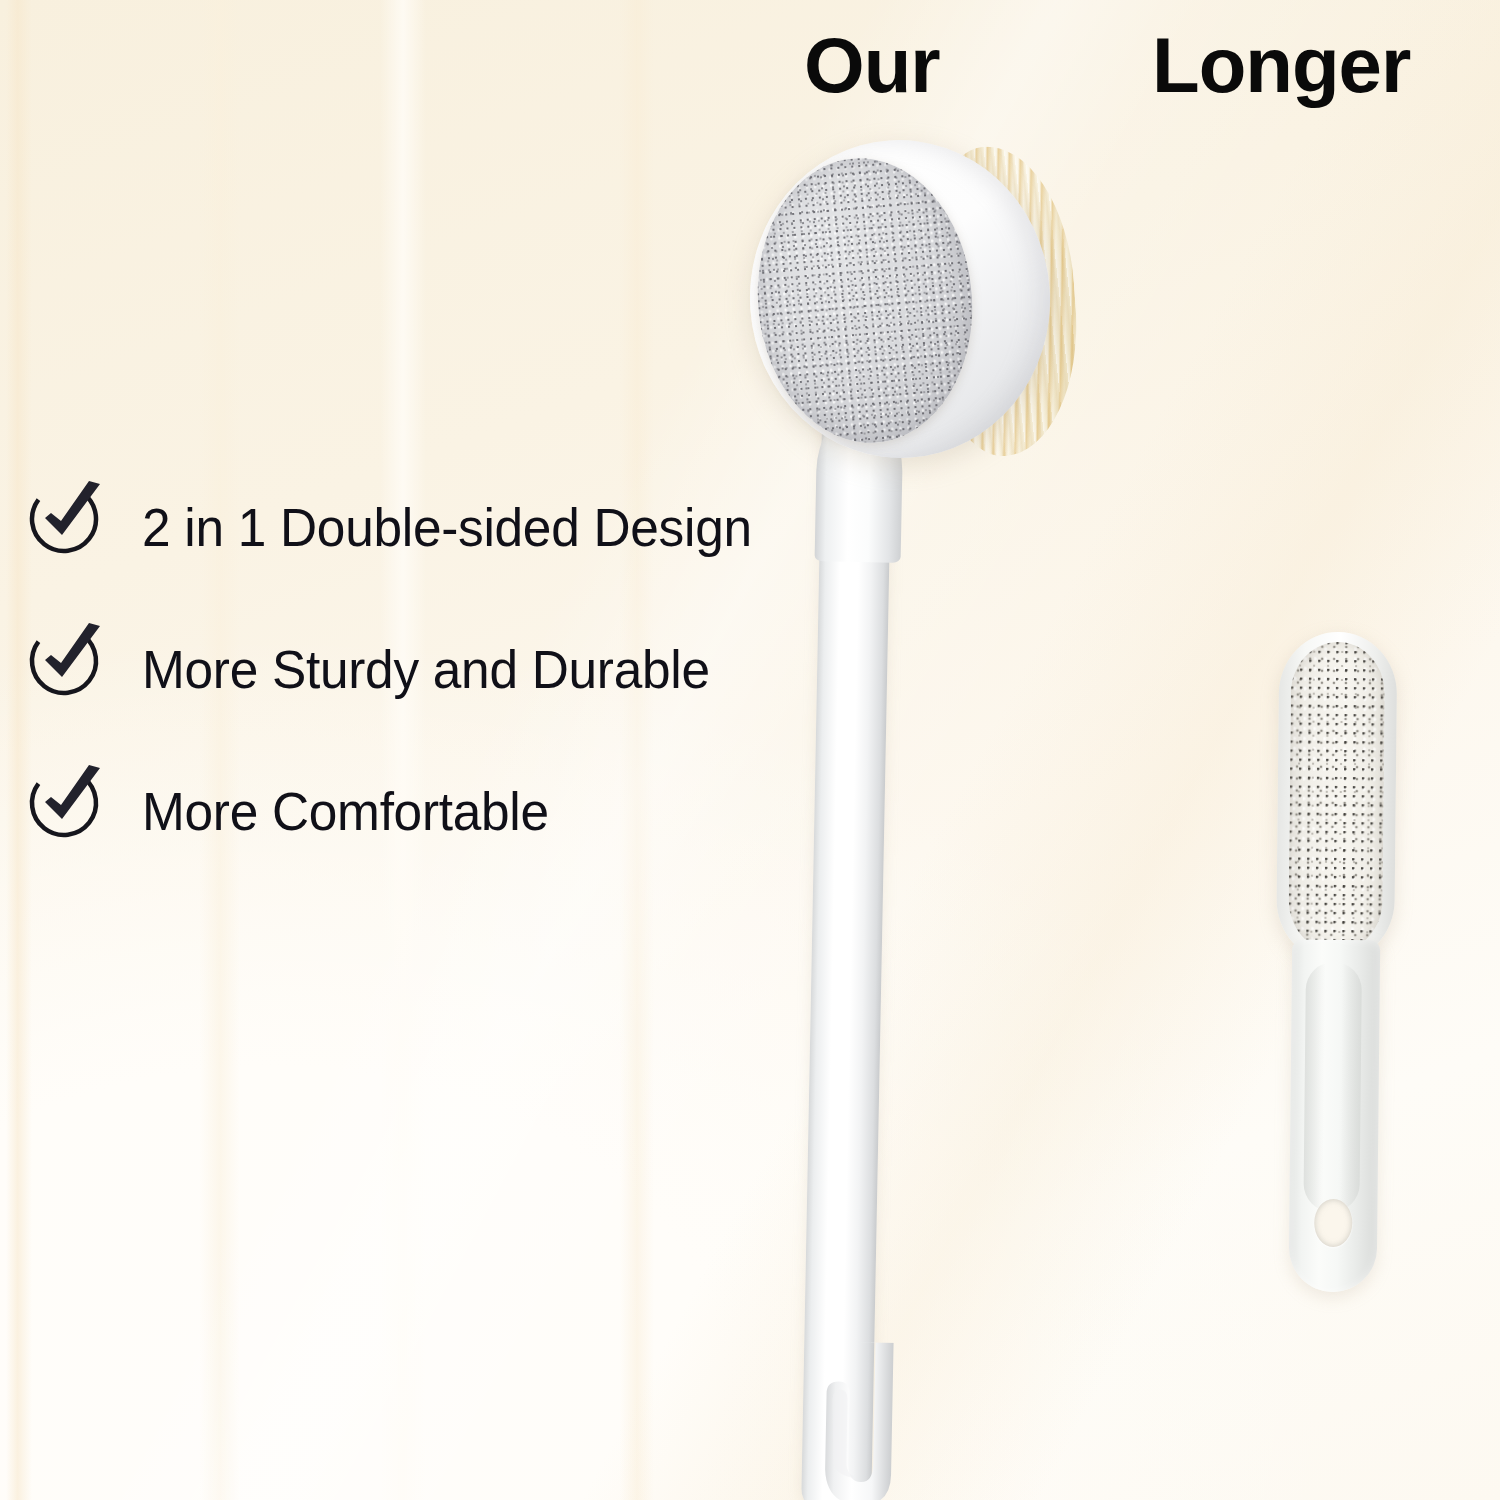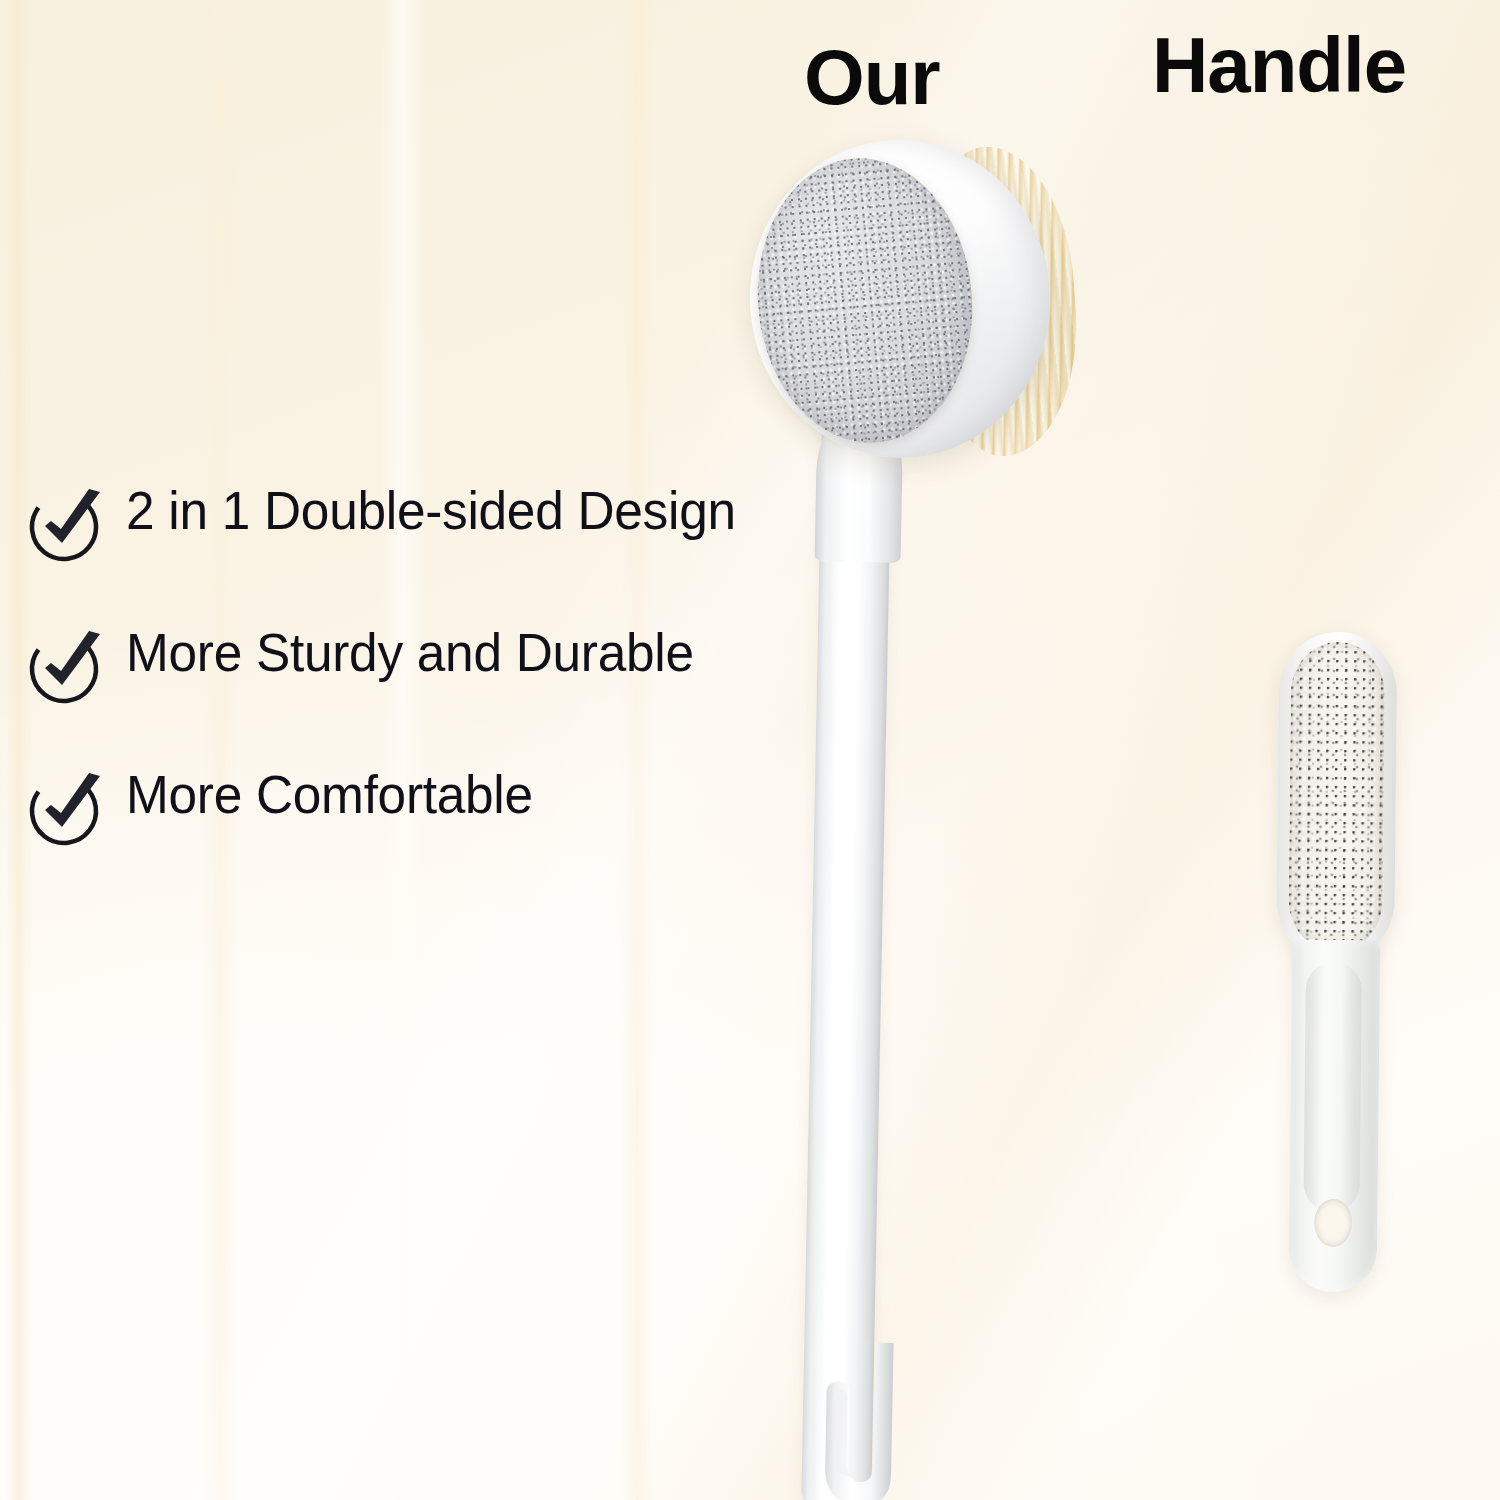--- a/index.html
+++ b/index.html
@@ -52,35 +52,36 @@
   
   .heading {
     position: absolute;
     font-weight: 700;
     font-size: 78px;
     letter-spacing: -1px;
     color: #0a0a0a;
     line-height: 1;
     white-space: nowrap;
   }
-  #heading-our    { left: 804px; top: 38px; }
+  #heading-our    { left: 804px; top: 26px; }
   #heading-others { left: 1152px; top: 26px; }
 
   
   #feature-list {
     position: absolute;
     left: 26px;
     top: 484px;
     width: 800px;
   }
   .feature-row {
     display: flex;
-    align-items: flex-start;
+    align-items: flex-end;
     height: 70px;
     margin-bottom: 72px;
+    gap: 16px;
   }
   .check-icon {
     flex: 0 0 auto;
     width: 82px;
     height: 78px;
     margin-right: 18px;
     position: relative;
     top: 2px;
   }
   .feature-label {
@@ -254,21 +255,21 @@
 
   <div class="bg-base"></div>
   <div class="bg-band band-a"></div>
   <div class="bg-band band-b"></div>
   <div class="bg-band band-c"></div>
   <div class="bg-band band-d"></div>
   <div class="bg-diag"></div>
   <div class="bg-diag2"></div>
 
   <div class="heading" id="heading-our">Our</div>
-  <div class="heading" id="heading-others">Handle</div>
+  <div class="heading" id="heading-others">Longer</div>
 
   <div id="feature-list">
 
     <div class="feature-row">
       <span class="check-icon">
         <svg viewBox="0 0 82 78" width="82" height="78" aria-hidden="true">
           <circle cx="38" cy="41" r="32" fill="none" stroke="#16161d" stroke-width="4.5" stroke-dasharray="150 52" transform="rotate(-52 38 41)"></circle>
           <path d="M19 40 L36 57 L74 6 L63 3 L35 43 L25 35 Z" fill="#22222c"></path>
         </svg>
       </span>

